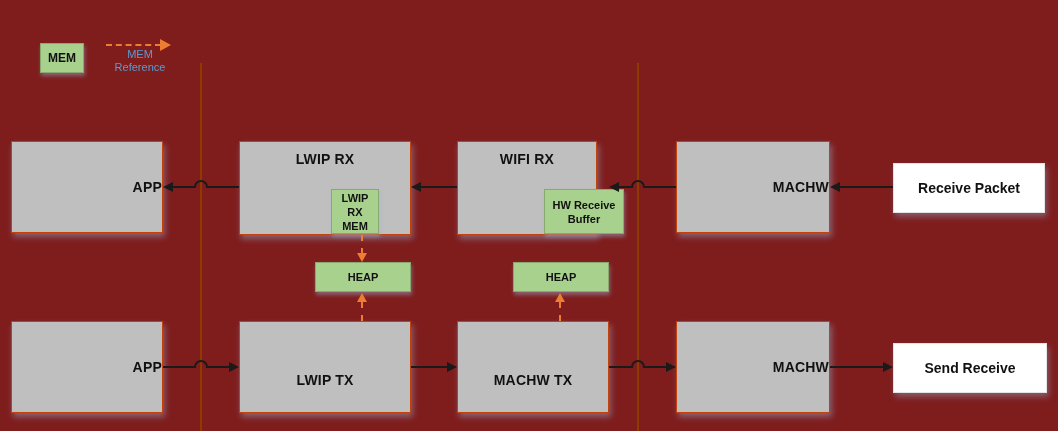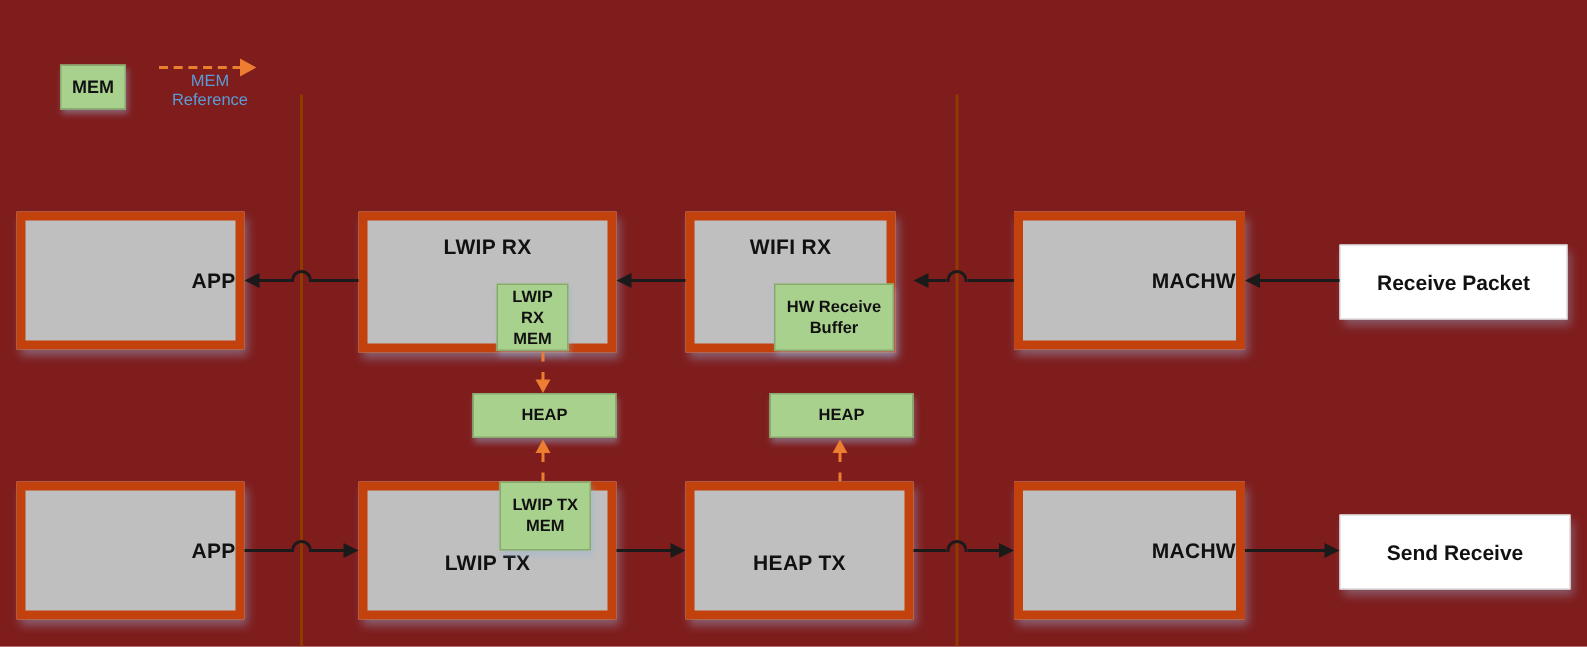--- a/index.html
+++ b/index.html
@@ -1,20 +1,20 @@
 <!DOCTYPE html>
 <html><head>
 <meta charset="utf-8">
 <style>
   * { margin:0; padding:0; box-sizing:border-box; }
   body { background:#ffffff; font-family:"Liberation Sans", sans-serif; }
   #canvas { position:relative; width:1058px; height:431px; background:#7f1d1d; overflow:hidden; }
 
   
-  .node { position:absolute; background:#BFBFBF; border:6px solid #c2410c;
+  .node { position:absolute; background:#BFBFBF; border:1px solid #c2410c;
           box-shadow:2px 4px 6px rgba(150,180,215,.45); color:#111; }
   .node .title { font-weight:bold; font-size:14px; letter-spacing:.2px; }
   .t-center { display:flex; align-items:center; justify-content:flex-end; }
   .t-top { display:flex; justify-content:center; align-items:flex-start; padding-top:9px; }
   .t-bottom { display:flex; justify-content:center; align-items:flex-end; padding-bottom:24px; }
 
   
   .mem { position:absolute; background:#A9D18E; border:1px solid #8aa96e;
          display:flex; align-items:center; justify-content:center; text-align:center;
          font-weight:bold; font-size:11px; line-height:14px; color:#111;
@@ -81,21 +81,21 @@
   <div class="node t-top" style="left:239px; top:141px; width:172px; height:94px;">
     <span class="title">LWIP RX</span>
   </div>
   <div class="mem" style="left:331px; top:189px; width:48px; height:45px;">
     <span>LWIP RX MEM</span>
   </div>
 
   <div class="node t-top" style="left:457px; top:141px; width:140px; height:94px;">
     <span class="title">WIFI RX</span>
   </div>
-  <div class="mem" style="left:516px; top:189px; width:80px; height:45px;">
+  <div class="mem" style="left:544px; top:189px; width:80px; height:45px;">
     <span>HW Receive Buffer</span>
   </div>
 
   <div class="node t-center" style="left:676px; top:141px; width:154px; height:92px;">
     <span class="title">MACHW</span>
   </div>
 
   <div class="packet" style="left:893px; top:163px; width:152px; height:50px;">
     <span>Receive Packet</span>
   </div>
@@ -141,26 +141,23 @@
     <div class="dashv" style="left:559px; top:302px; height:19px;"></div>
   </div>
 
   <div class="node t-center" style="left:11px; top:321px; width:152px; height:92px;">
     <span class="title">APP</span>
   </div>
 
   <div class="node t-bottom" style="left:239px; top:321px; width:172px; height:92px;">
     <span class="title">LWIP TX</span>
   </div>
-  <div class="mem" style="left:333px; top:321px; width:61px; height:46px;">
-    <span>LWIP TX MEM</span>
-  </div>
 
   <div class="node t-bottom" style="left:457px; top:321px; width:152px; height:92px;">
-    <span class="title">HEAP TX</span>
+    <span class="title">MACHW TX</span>
   </div>
 
   <div class="node t-center" style="left:676px; top:321px; width:154px; height:92px;">
     <span class="title">MACHW</span>
   </div>
 
   <div class="packet" style="left:893px; top:343px; width:154px; height:50px;">
     <span>Send Receive</span>
   </div>
 

